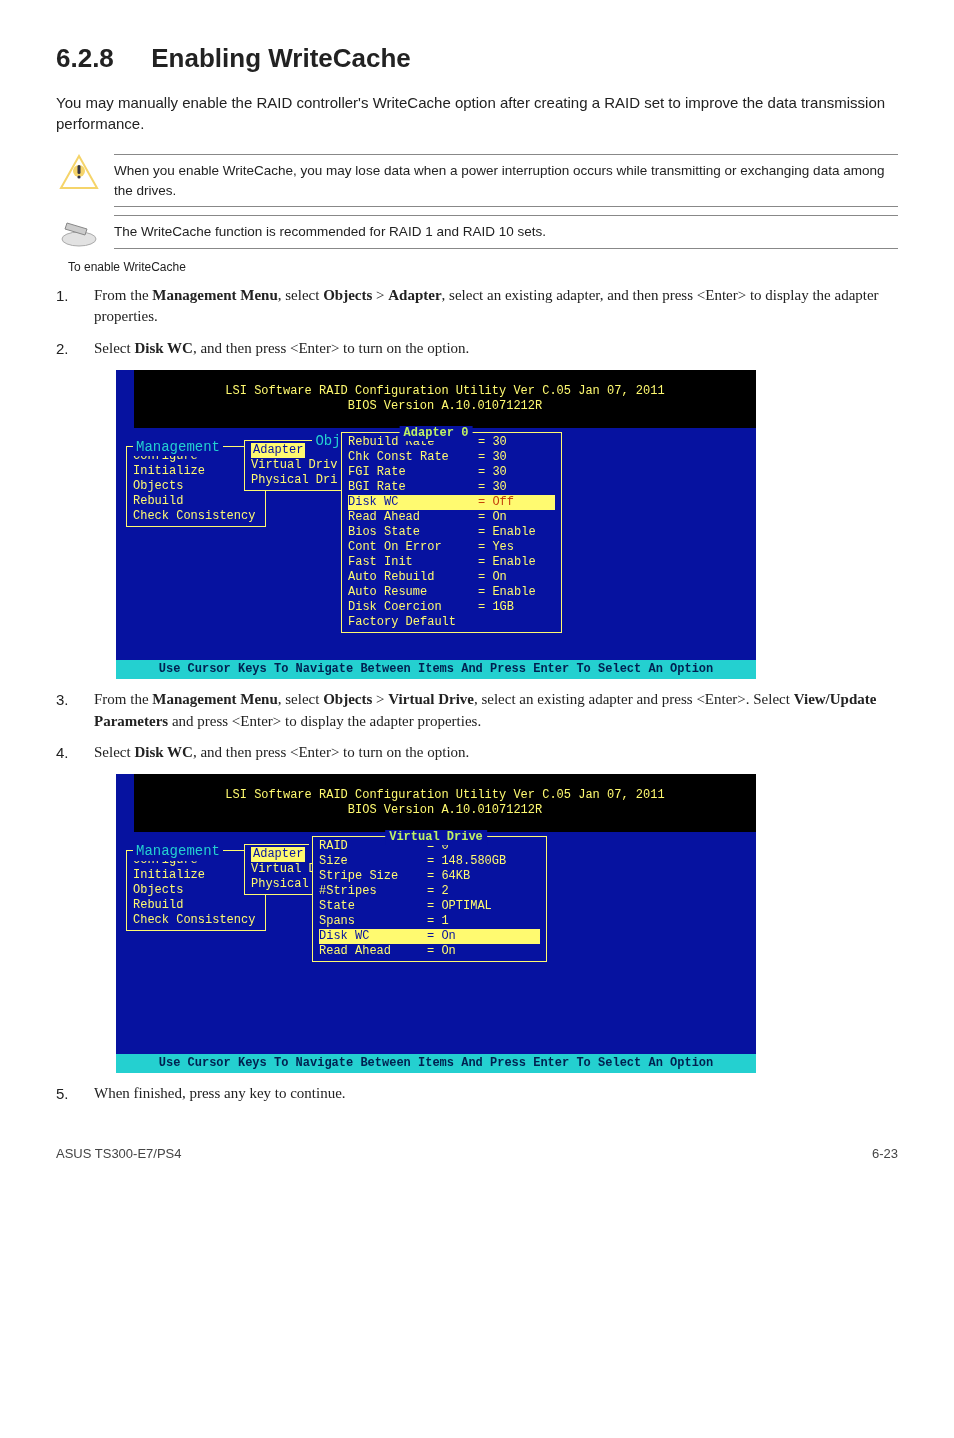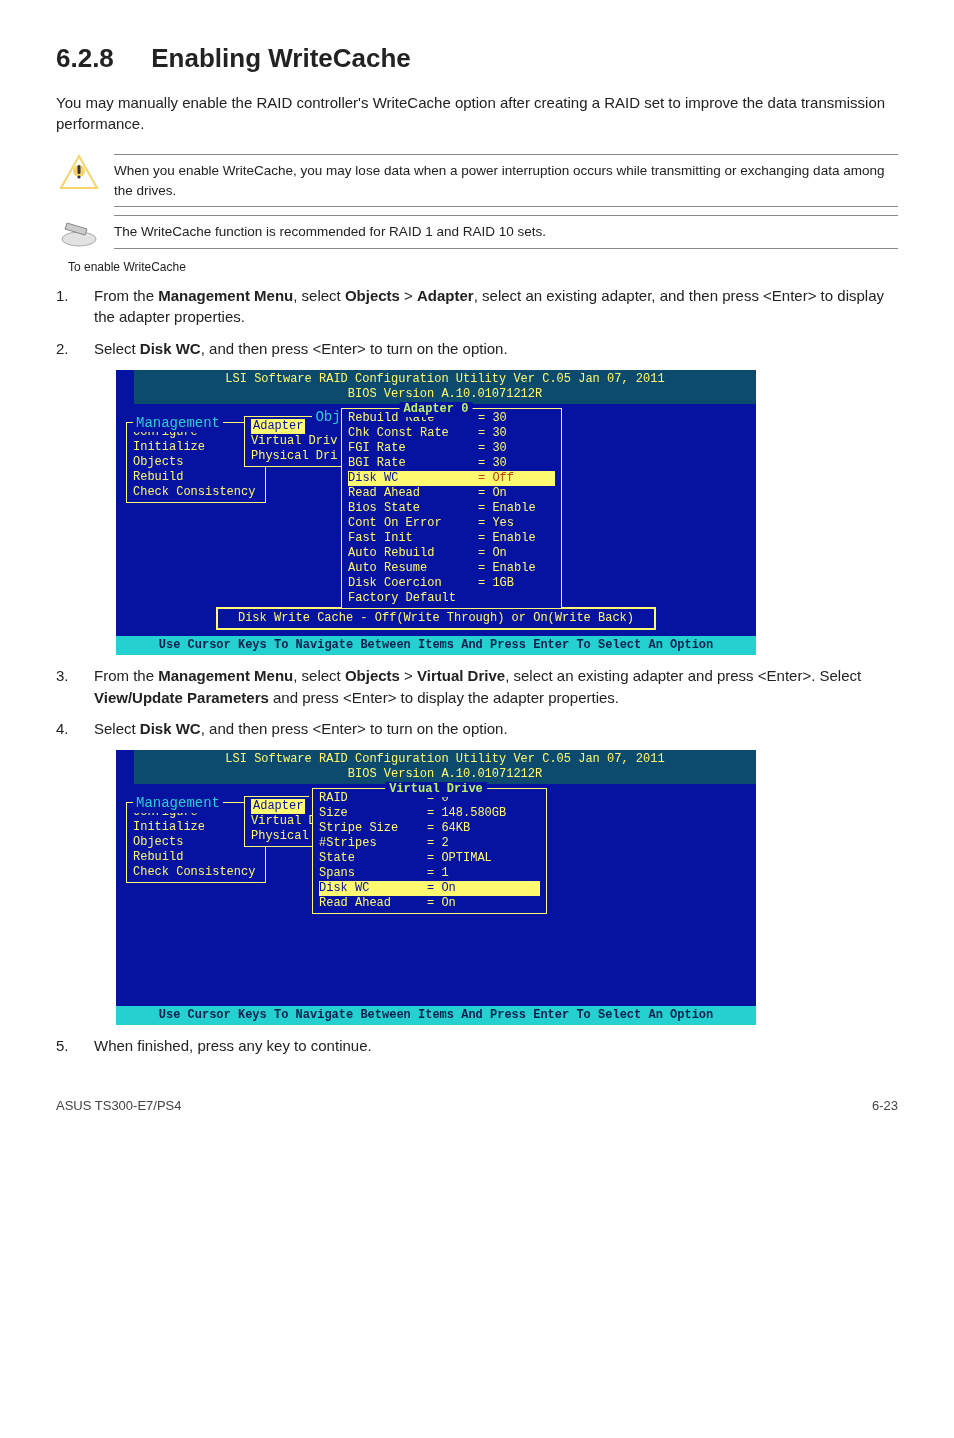--- a/index.html
+++ b/index.html
@@ -40,38 +40,38 @@
   }
   .subhead { margin: 10px 0 8px 12px; font-size: 12px; }
   ol.steps { list-style: none; margin: 6px 0 10px 0; }
   ol.steps > li {
     display: flex;
     gap: 22px;
     margin-bottom: 10px;
     font-size: 15px;
   }
   ol.steps > li .num { width: 16px; flex: 0 0 16px; }
-  ol.steps > li .txt { flex: 1; }
+  ol.steps > li .txt { flex: 1; font-family: Liberation Serif, serif; }
 
   
   .bios {
     font-family: "Courier New", monospace;
     font-size: 12px;
     line-height: 1.25;
     background: #0612a0;
     color: #fffa70;
     width: 640px;
     margin: 4px 0 10px 60px;
     padding: 0;
     position: relative;
   }
   .bios-titlebar {
-    background: #0c4a6e;
+    background: #000000;
     text-align: center;
-    padding: 2px 0;
+    padding: 14px 0;
     margin-left: 18px;
   }
   .bios-body {
     padding: 4px 6px 8px 6px;
     position: relative;
     min-height: 200px;
   }
   .bios-grouplabel {
     position: absolute;
     top: -2px;
@@ -266,23 +266,20 @@
         <div class="row">
           <span class="k">Disk Coercion</span>
           <span class="v">= 1GB</span>
         </div>
         <div class="row">
           <span class="k">Factory Default</span>
           <span class="v"></span>
         </div>
       </div>
 
-    <div style="position:absolute;bottom:6px;left:0;right:0;">
-      <div class="bios-msgbox">Disk Write Cache - Off(Write Through) or On(Write Back)</div>
-    </div>
   </div>
   <div class="bios-footer">Use Cursor Keys To Navigate Between Items And Press Enter To Select An Option</div>
 </div>
 
 <ol class="steps" start="3">
   <li>
     <span class="num">3.</span>
     <span class="txt">
       <span>From the </span><b>Management Menu</b><span>, select </span><b>Objects</b><span> &gt; </span><b>Virtual Drive</b><span>, select an existing adapter and press &lt;Enter&gt;. Select </span><b>View/Update Parameters</b><span> and press &lt;Enter&gt; to display the adapter properties.</span>
     </span>

